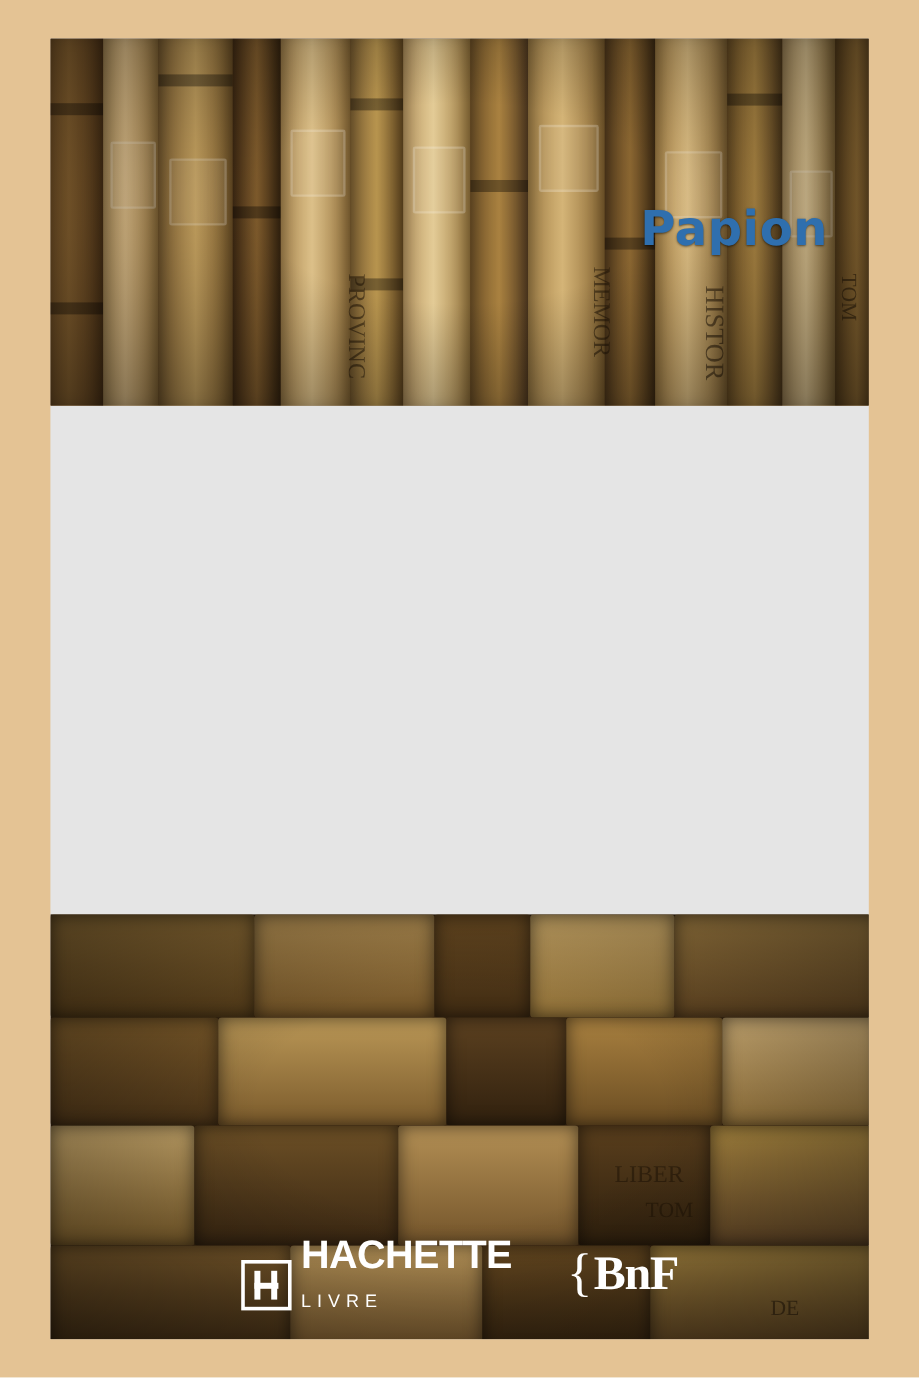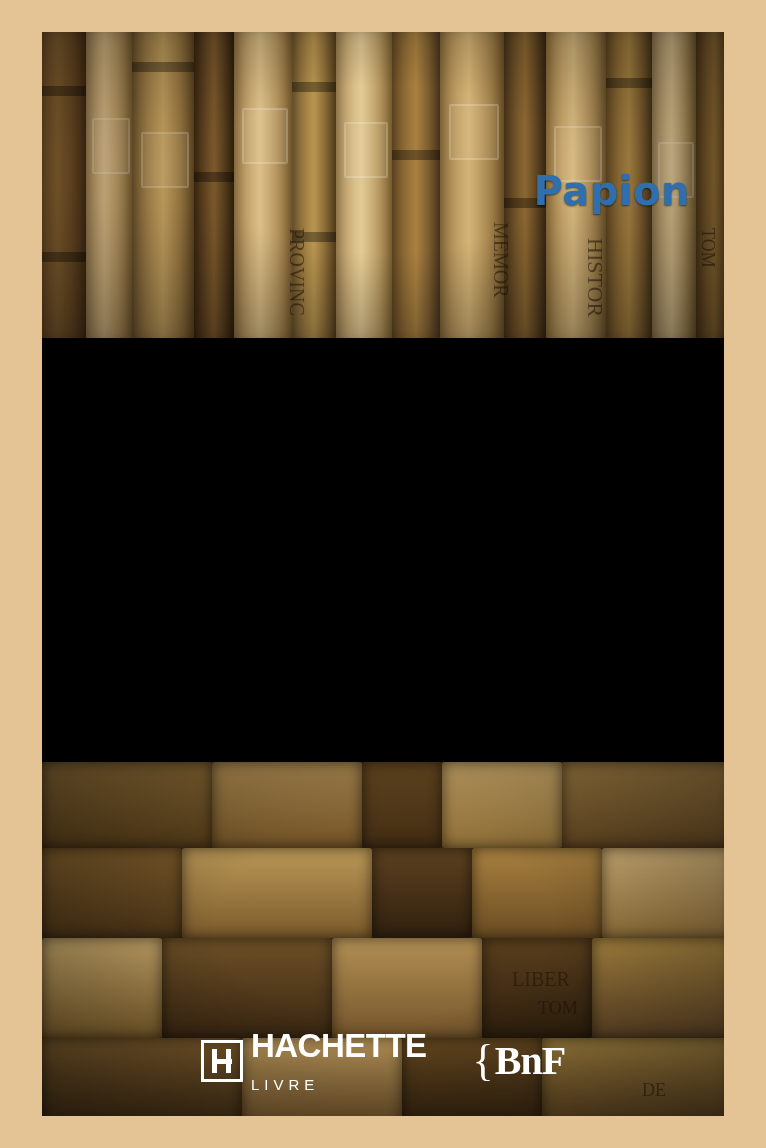--- a/index.html
+++ b/index.html
@@ -21,21 +21,21 @@
     left: 0; top: 0; right: 0; bottom: 0;
     background: #e4c394;
   }
   
   .page {
     position: absolute;
     left: 42px;
     top: 32px;
     width: 682px;
     height: 1084px;
-    background: #000000;
+    background: #e5e5e5;
     overflow: hidden;
   }
   
   .photo-top {
     position: absolute;
     left: 0;
     top: 0;
     width: 682px;
     height: 306px;
     overflow: hidden;
@@ -139,21 +139,21 @@
     left: 0;
     bottom: 24px;
     width: 682px;
     display: flex;
     justify-content: center;
     align-items: center;
     gap: 46px;
   }
   .hachette {
     display: flex;
-    align-items: center;
+    align-items: flex-end;
     gap: 8px;
   }
   .h-mark {
     width: 42px;
     height: 42px;
     border: 3px solid #ffffff;
     position: relative;
     box-sizing: border-box;
   }
   .h-mark::before, .h-mark::after {

